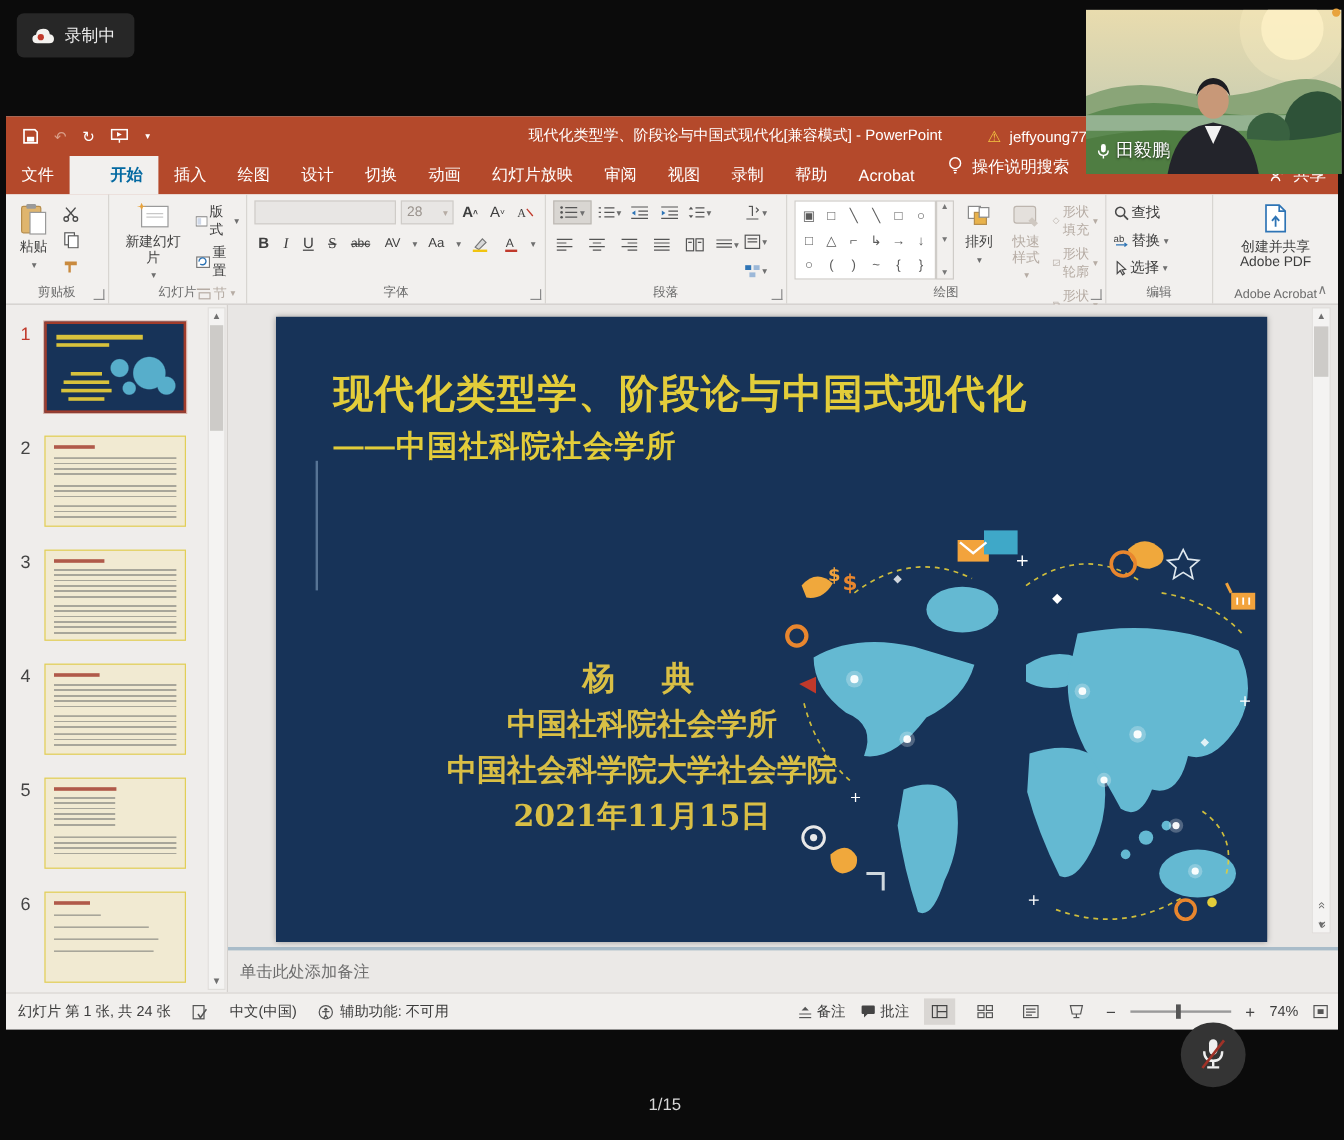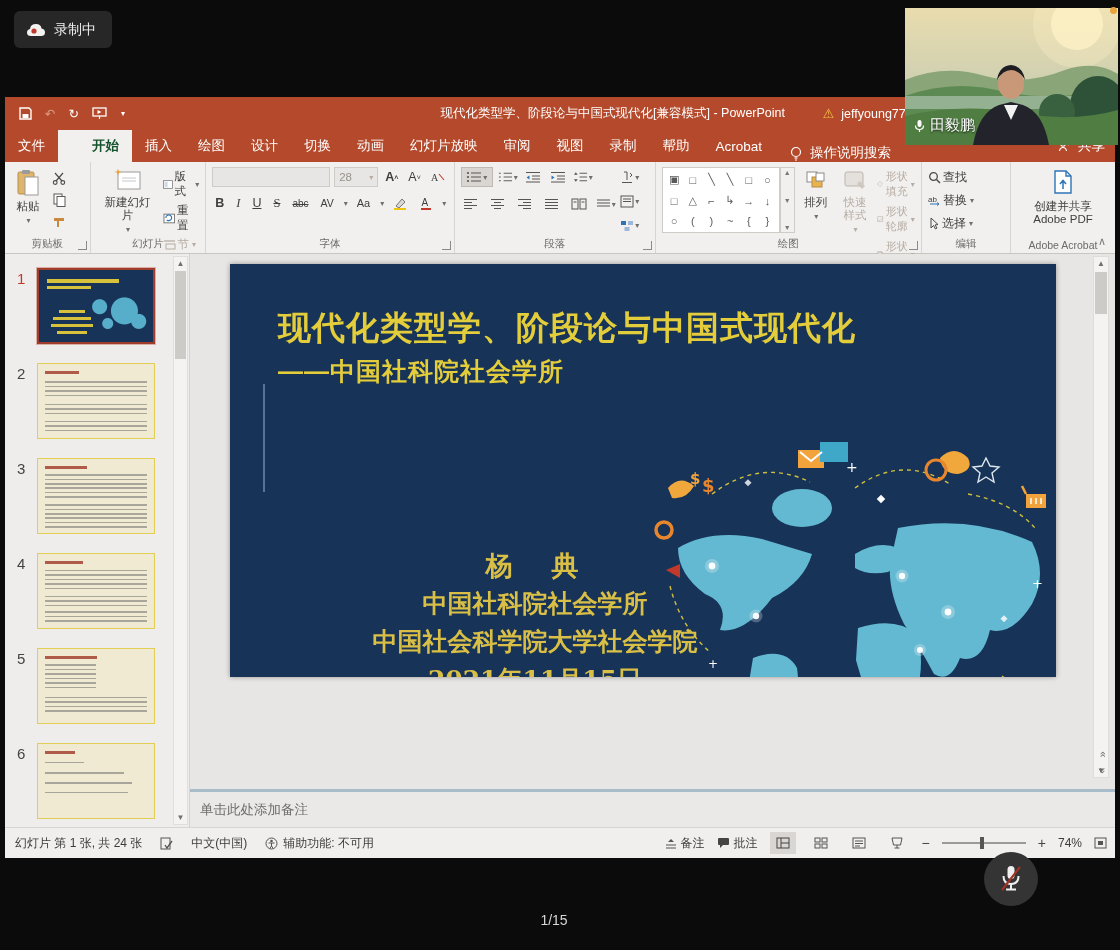--- a/index.html
+++ b/index.html
@@ -18,22 +18,22 @@
   
   .win{position:absolute;left:5px;top:97px;width:1110px;height:759px;background:#f2f0ee;z-index:10;}
   .titlebar{height:33px;background:#b4492b;display:flex;align-items:center;color:#fff;font-size:12.5px;position:relative;}
   .qat{display:flex;align-items:center;gap:13px;padding-left:14px;width:210px;}
   .qat .dim{color:#d99d87;}
   .tb-title{position:absolute;left:300px;right:330px;text-align:right;white-space:nowrap;overflow:hidden;}
   .tb-acct{position:absolute;right:150px;display:flex;gap:7px;align-items:center;white-space:nowrap;}
   .warn{color:#f4c542;font-size:13px;}
   .tabrow{height:32px;background:#b4492b;display:flex;align-items:stretch;color:#fff;font-size:13.5px;position:relative;}
   .tab{display:flex;align-items:center;padding:0 13px;cursor:default;}
-  .tab.active{background:#f2f0ee;color:#14532d;font-weight:bold;padding-left:34px;}
-  .tab-search{display:flex;align-items:flex-end;gap:7px;padding:0 14px;margin-top:13px;}
+  .tab.active{background:#f2f0ee;color:#0369a1;font-weight:bold;padding-left:34px;}
+  .tab-search{display:flex;align-items:flex-start;gap:7px;padding:0 14px;}
   .share{position:absolute;right:10px;top:0;bottom:0;display:flex;align-items:center;gap:6px;}
   
   .ribbon{height:91px;border-bottom:1px solid #c9c6c2;display:flex;position:relative;background:#f2f0ee;}
   .g{position:relative;border-right:1px solid #d8d5d1;padding:5px 6px 16px 6px;display:flex;gap:4px;}
   .glabel{position:absolute;left:0;right:0;bottom:2px;text-align:center;font-size:10.5px;color:#6b6b6b;}
   .launcher{position:absolute;right:3px;bottom:3px;width:8px;height:8px;border-right:1.5px solid #8a8a8a;border-bottom:1.5px solid #8a8a8a;}
   .bigbtn{display:flex;flex-direction:column;align-items:center;justify-content:flex-start;gap:3px;
     font-size:11.5px;color:#3f3f3f;padding:2px 5px;line-height:1.15;text-align:center;}
   .col{display:flex;flex-direction:column;justify-content:flex-start;gap:4px;}
   .sm{width:20px;height:18px;display:flex;align-items:center;justify-content:center;font-size:13px;color:#4a4a4a;}
@@ -62,21 +62,21 @@
     background:radial-gradient(circle at 22% 35%,#57aecb 7px,transparent 8px),
                radial-gradient(circle at 62% 45%,#57aecb 13px,transparent 14px),
                radial-gradient(circle at 85% 70%,#57aecb 7px,transparent 8px),
                radial-gradient(circle at 35% 75%,#57aecb 5px,transparent 6px);}
   .tscroll{position:absolute;right:1px;top:2px;width:13px;bottom:2px;background:#f4f3f2;border:1px solid #e0dedb;}
   .tscroll .sthumb{position:absolute;left:1px;right:1px;top:14px;height:88px;background:#cdcbc8;}
   .sarrow{position:absolute;left:0;right:0;text-align:center;font-size:8px;color:#707070;}
   
   .edit{flex:1;display:flex;flex-direction:column;}
   .canvas-zone{position:relative;height:538px;background:#e8e6e4;}
-  .slide{position:absolute;left:40px;top:10px;width:826px;height:413px;background:#173358;box-shadow:0 0 5px rgba(0,0,0,.35);overflow:hidden;}
+  .slide{position:absolute;left:40px;top:10px;width:826px;height:521px;background:#173358;box-shadow:0 0 5px rgba(0,0,0,.35);overflow:hidden;}
   .s-title{position:absolute;left:48px;top:42px;color:#e3cd3a;font-weight:bold;font-size:33px;letter-spacing:1px;white-space:nowrap;}
   .s-sub{font-size:25px;margin-top:4px;letter-spacing:1px;}
   .cursorline{position:absolute;left:33px;top:120px;width:2px;height:108px;background:rgba(140,170,200,.55);}
   .s-authors{position:absolute;left:70px;top:283px;width:470px;text-align:center;color:#d9bf45;
     font-family:"DejaVu Serif","Liberation Serif",serif;font-weight:bold;font-size:25px;line-height:38px;}
   .s-authors .nm{font-size:27px;letter-spacing:6px;}
   .vscroll{position:absolute;right:6px;top:2px;width:14px;height:520px;background:#f4f3f2;border:1px solid #dfddda;}
   .vscroll .vthumb{position:absolute;left:1px;right:1px;top:15px;height:42px;background:#cdcbc8;}
   .vnav{position:absolute;right:6px;top:496px;width:14px;display:flex;flex-direction:column;gap:7px;align-items:center;color:#6a6a6a;}
   .chev{display:inline-block;transform:rotate(-90deg);font-size:11px;line-height:9px;}

